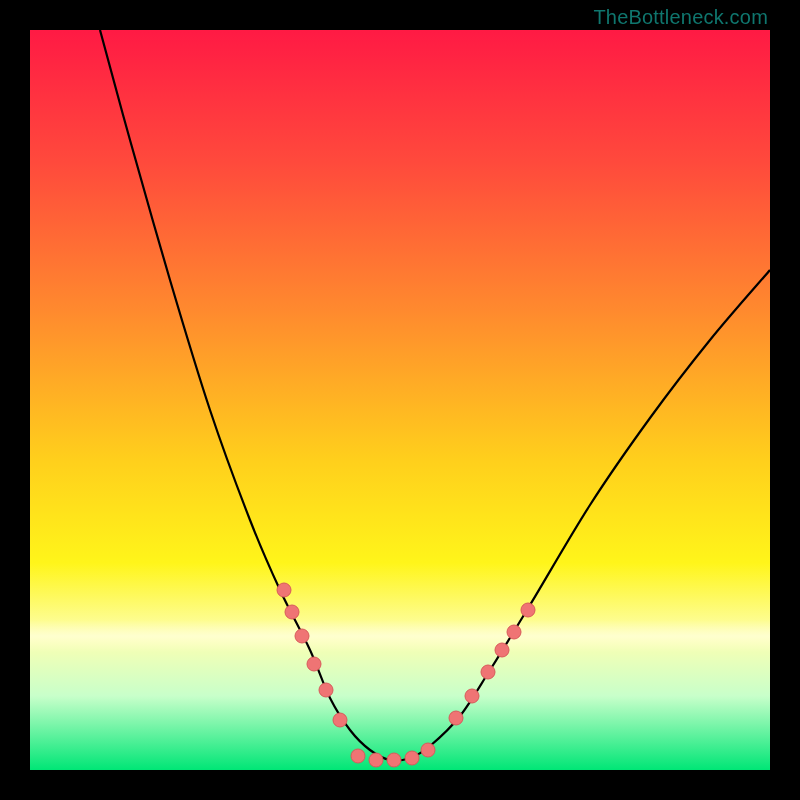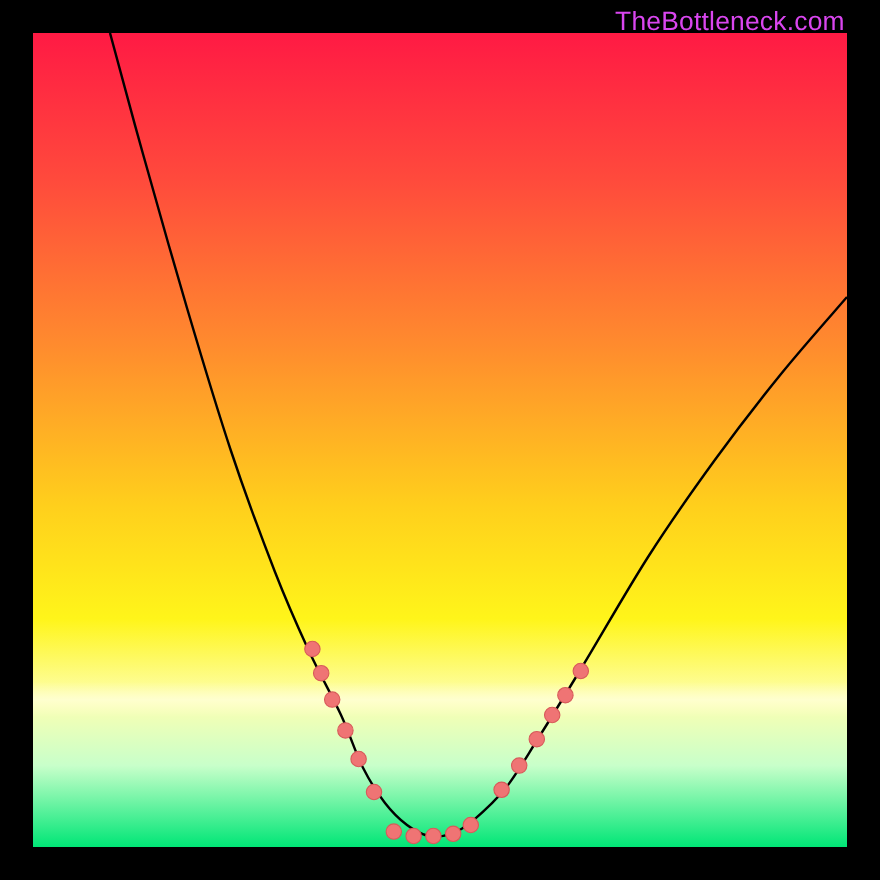--- a/index.html
+++ b/index.html
@@ -49,22 +49,22 @@
   svg.curve {
     position: absolute;
     left: 0; top: 0;
     width: 740px; height: 740px;
     pointer-events: none;
   }
   .watermark {
     position: absolute;
     top: 6px;
     right: 32px;
-    color: #d946ef;
-    font-size: 24px;
+    color: #0f766e;
+    font-size: 20px;
     font-weight: 500;
     letter-spacing: 0.2px;
   }
   .dot {
     fill: #ef7474;
     stroke: #d85a5a;
     stroke-width: 1;
   }
   .curve-path {
     fill: none;

